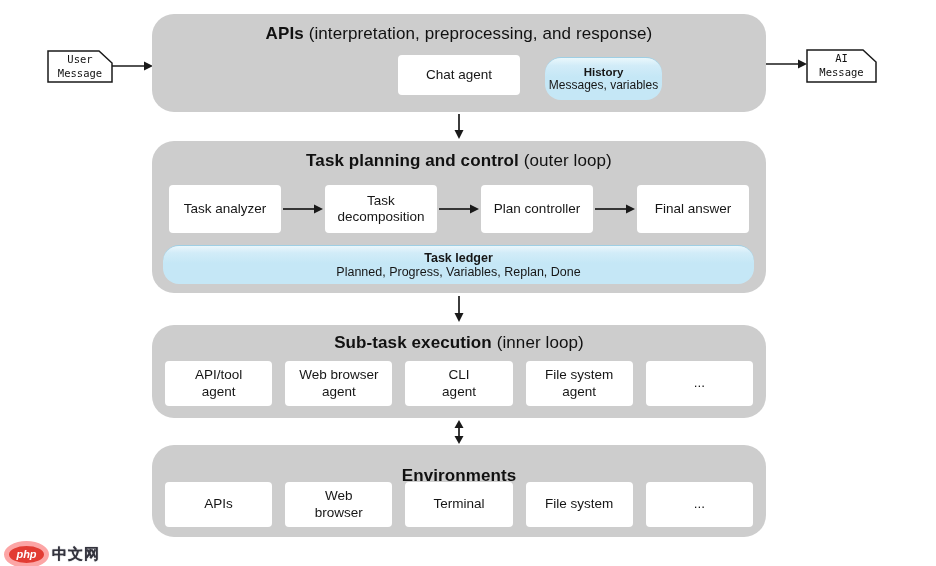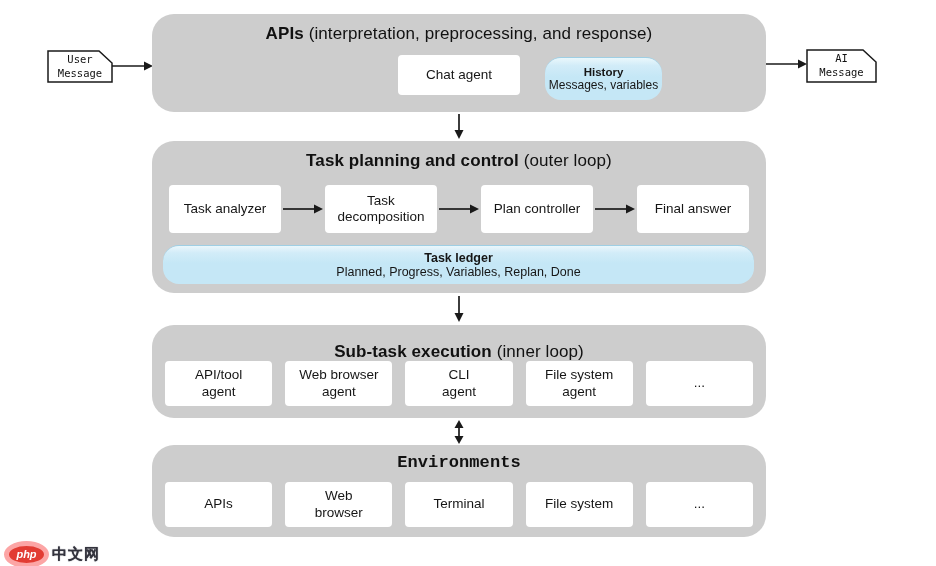--- a/index.html
+++ b/index.html
@@ -130,21 +130,21 @@
       <div class="s">Planned, Progress, Variables, Replan, Done</div>
     </div>
   </div>
 
   <svg class="arrow" style="left:453px;top:296px;" width="12" height="26">
     <line x1="6" y1="0" x2="6" y2="18" stroke="#1a1a1a" stroke-width="1.7"></line>
     <polygon points="1.5,17 6,26 10.5,17" fill="#1a1a1a"></polygon>
   </svg>
 
   <div class="sec" style="top:325px;height:93px;">
-    <div class="sec-title" style="padding-top:17px;">
+    <div class="sec-title" style="padding-top:8px;">
       <b>Sub-task execution</b><span> (inner loop)</span>
     </div>
     <div class="grid-row" style="top:36px;">
       <div class="card">API/tool
 agent</div>
       <div class="card">Web browser
 agent</div>
       <div class="card">CLI
 agent</div>
       <div class="card">File system
@@ -153,21 +153,21 @@
     </div>
   </div>
 
   <svg class="arrow" style="left:453px;top:420px;" width="12" height="24">
     <line x1="6" y1="7" x2="6" y2="17" stroke="#1a1a1a" stroke-width="1.7"></line>
     <polygon points="1.5,8 6,0 10.5,8" fill="#1a1a1a"></polygon>
     <polygon points="1.5,16 6,24 10.5,16" fill="#1a1a1a"></polygon>
   </svg>
 
   <div class="sec" style="top:445px;height:92px;">
-    <div class="sec-title" style="padding-top:8px;font-family:Liberation Mono, monospace;">
+    <div class="sec-title" style="padding-top:21px;">
       <b>Environments</b><span></span>
     </div>
     <div class="grid-row" style="top:37px;">
       <div class="card">APIs</div>
       <div class="card">Web
 browser</div>
       <div class="card">Terminal</div>
       <div class="card">File system</div>
       <div class="card">...</div>
     </div>

